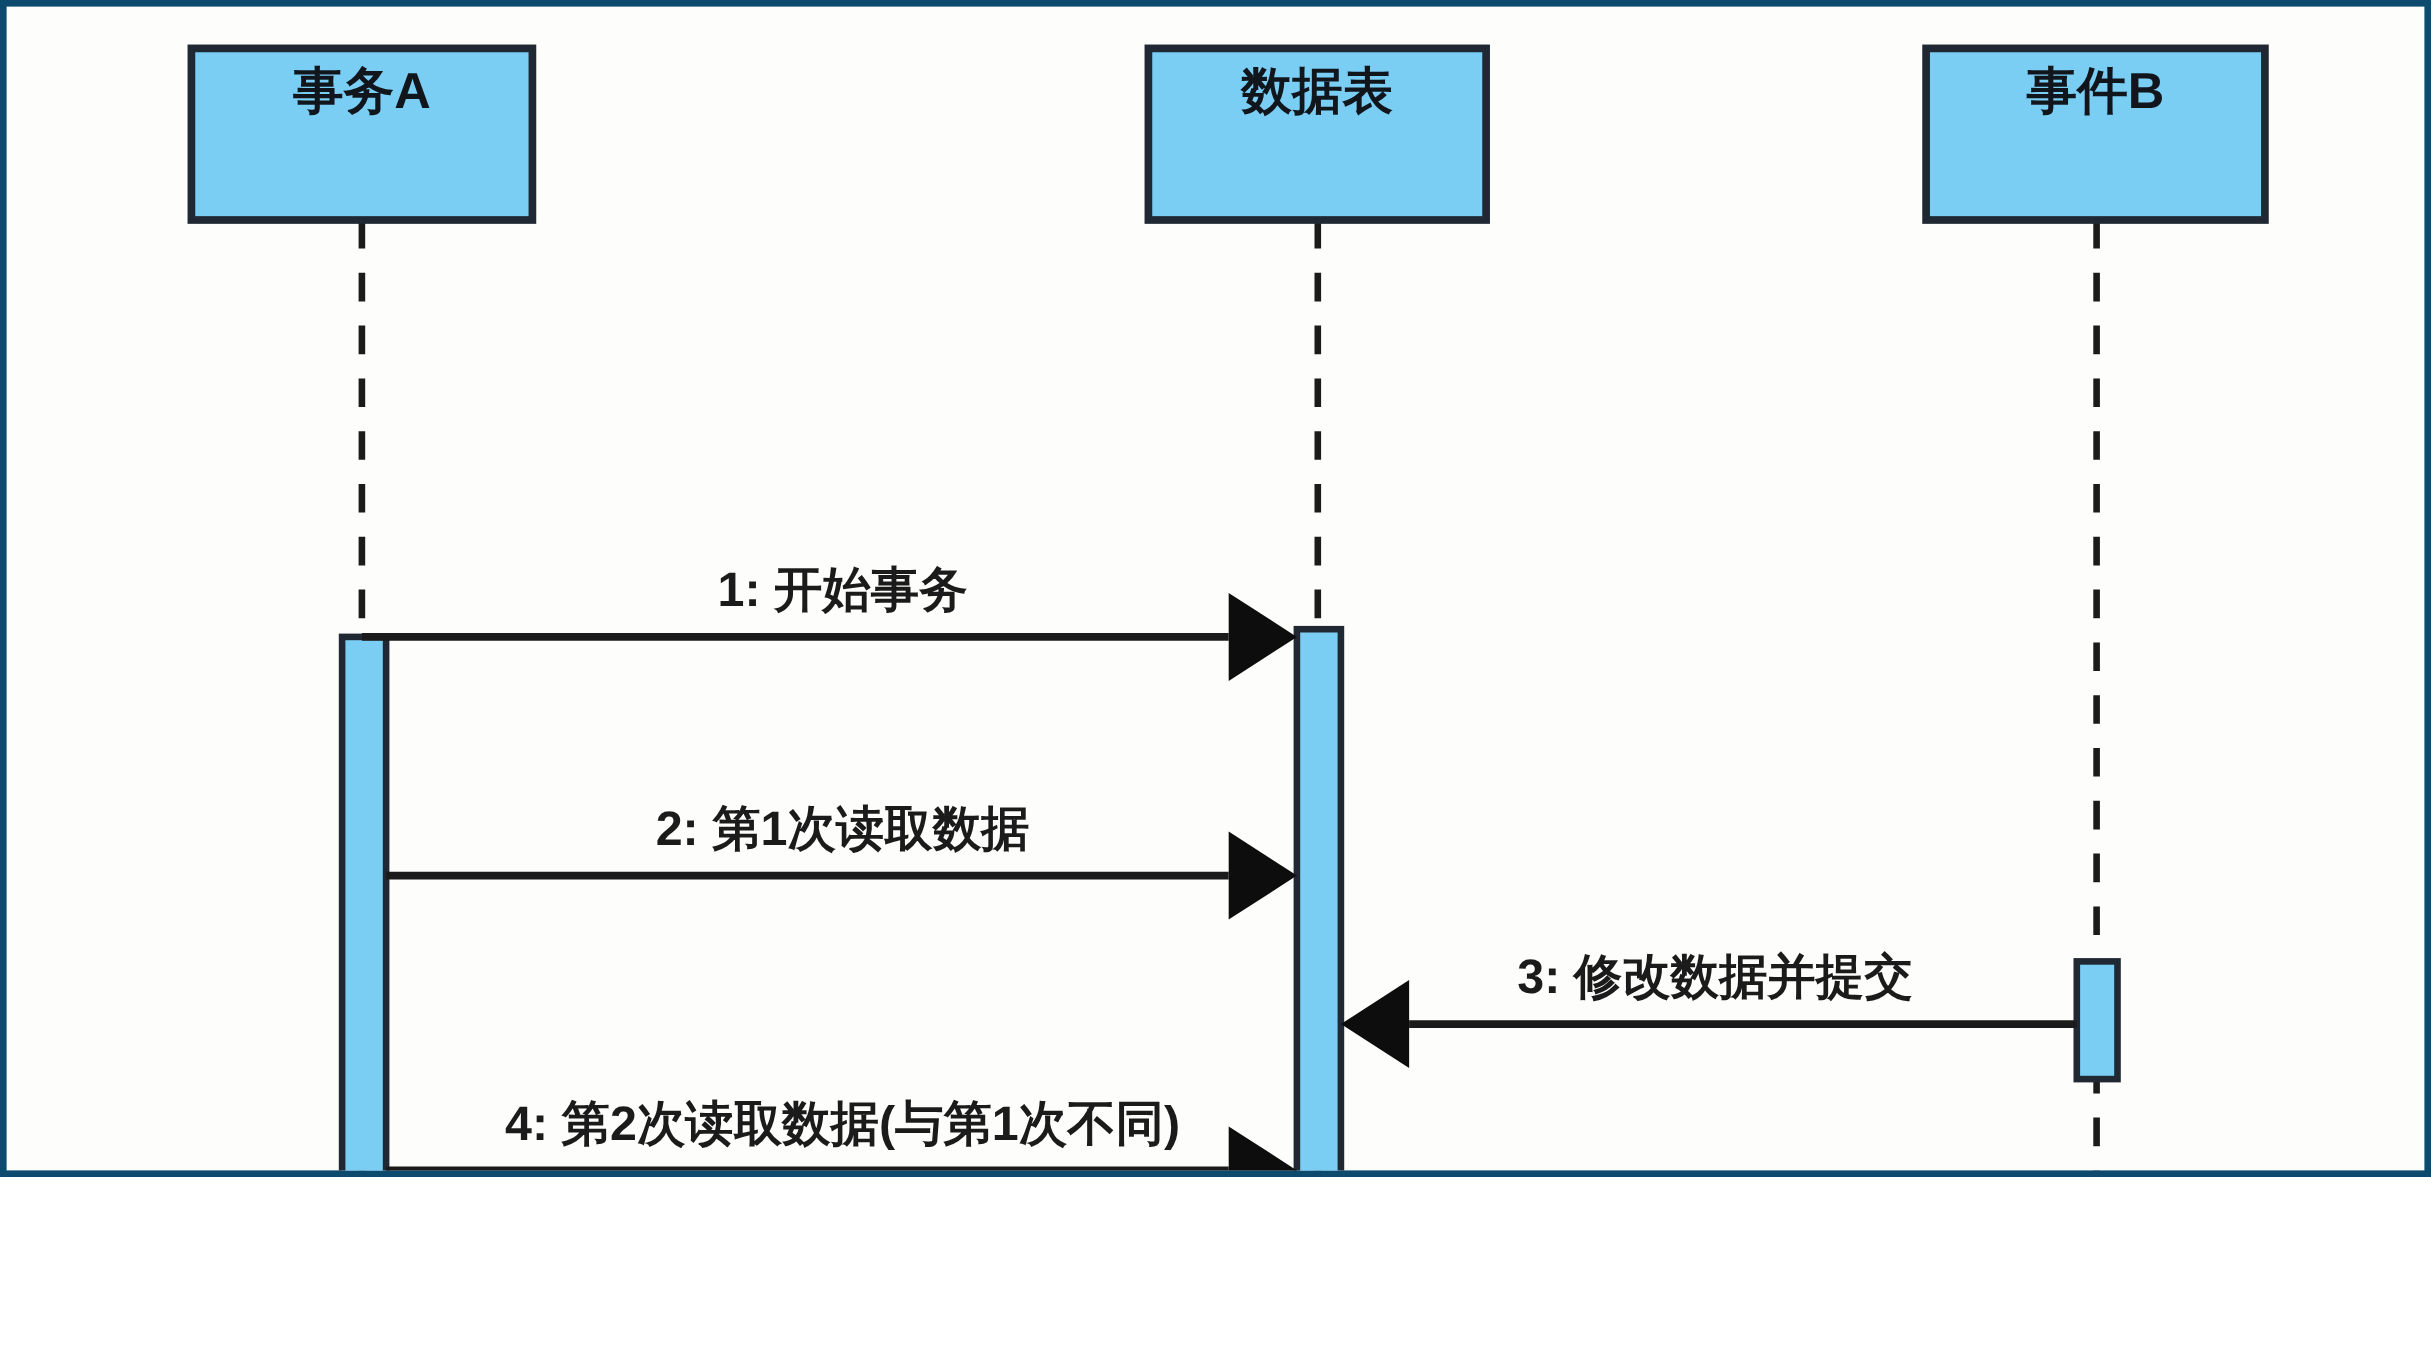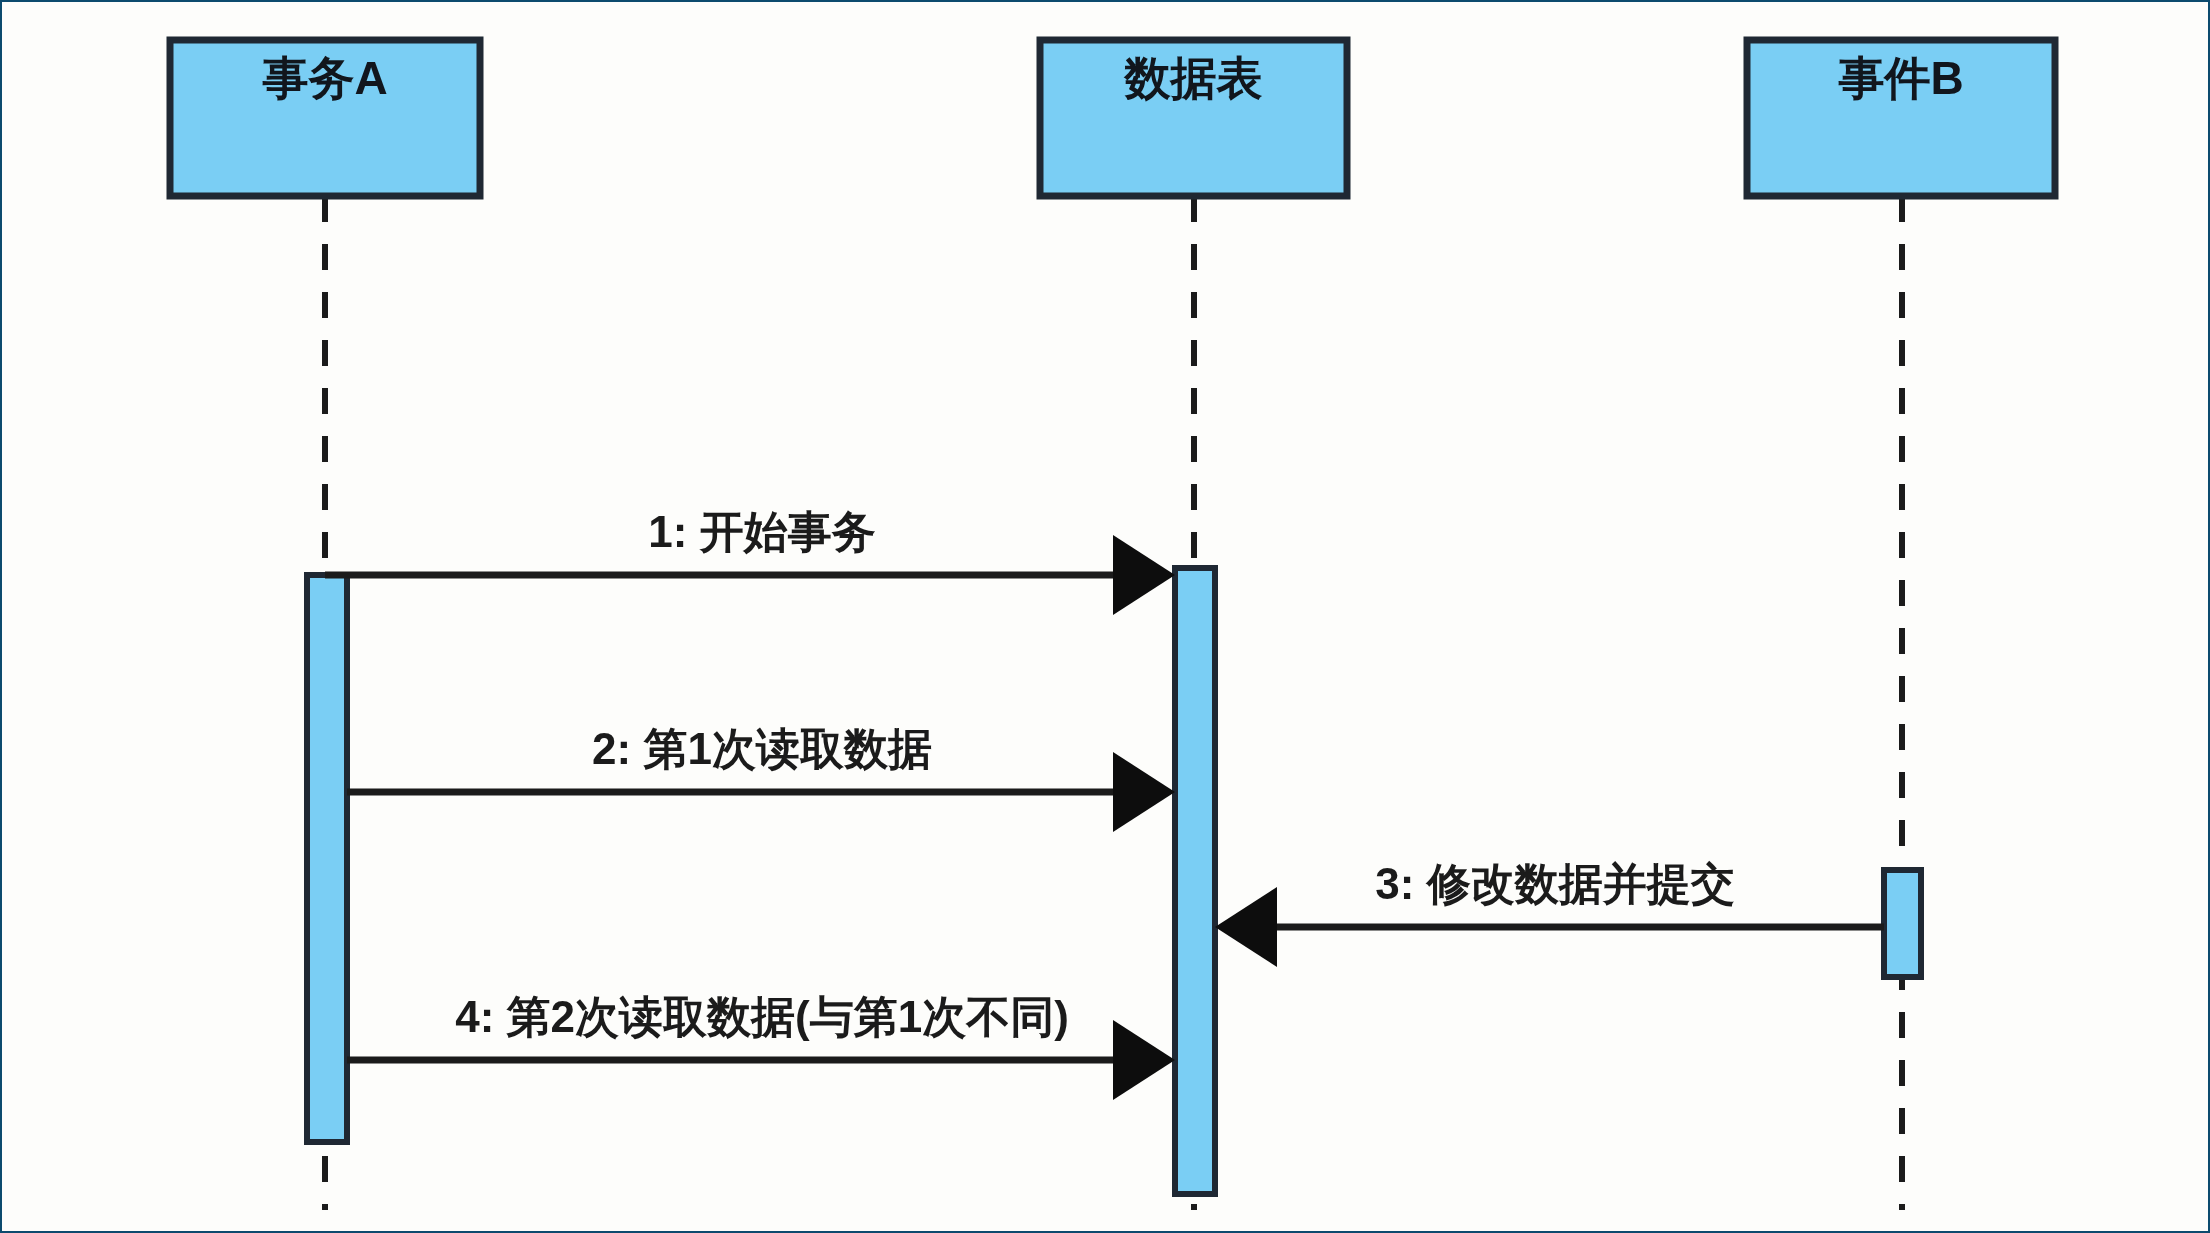--- a/index.html
+++ b/index.html
@@ -6,24 +6,24 @@
     margin: 0;
     padding: 0;
     background: #ffffff;
   }
   body {
     font-family: "Liberation Sans", "DejaVu Sans", sans-serif;
   }
   #canvas {
     position: relative;
     width: 2210px;
-    height: 1233px;
+    height: 1070px;
     background: #fdfdfb;
     box-sizing: border-box;
-    border: 2px solid #0c4a6e;
+    border: 6px solid #0c4a6e;
     overflow: hidden;
   }
   #diagram-svg {
     position: absolute;
     left: 0;
     top: 0;
     width: 2210px;
     height: 1233px;
     display: block;
   }

